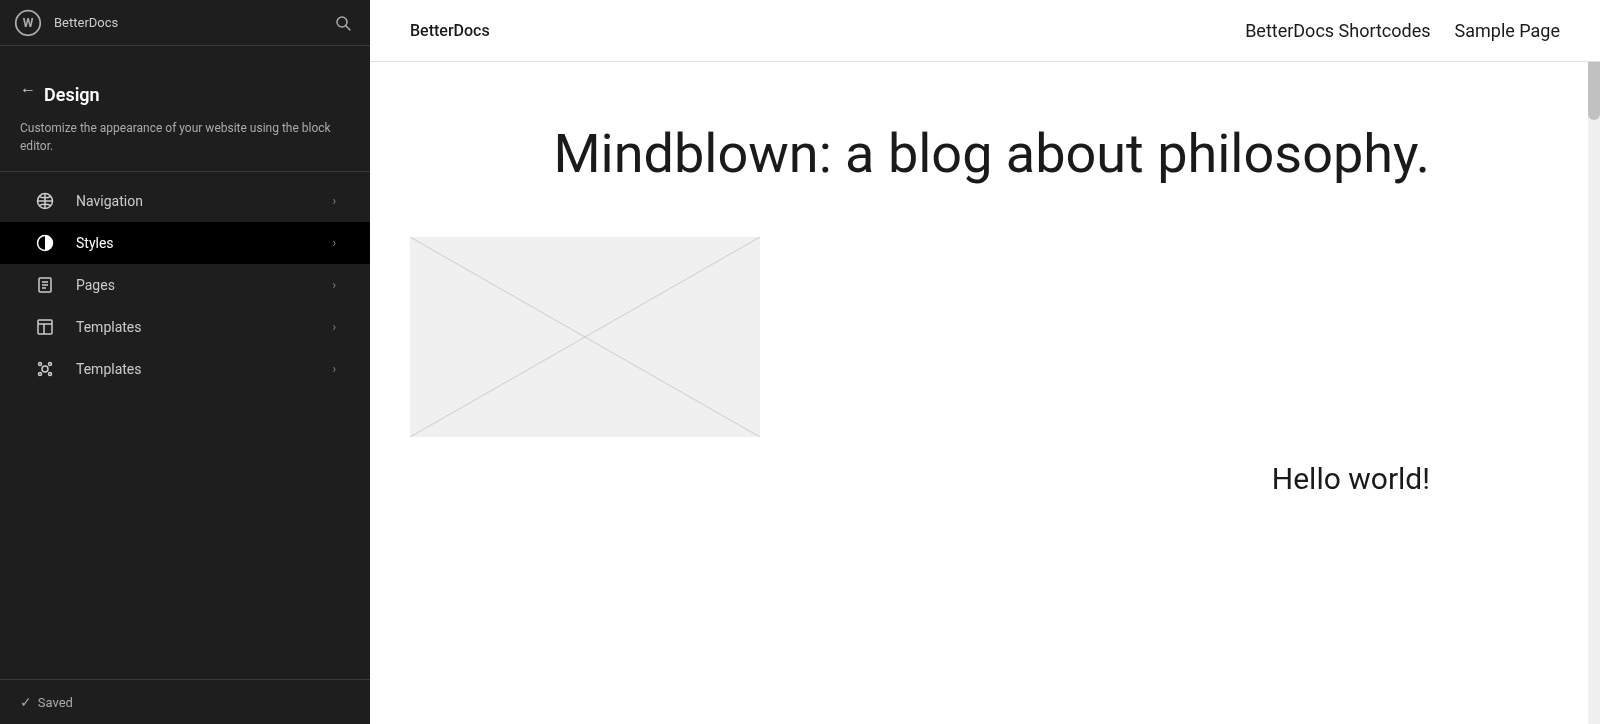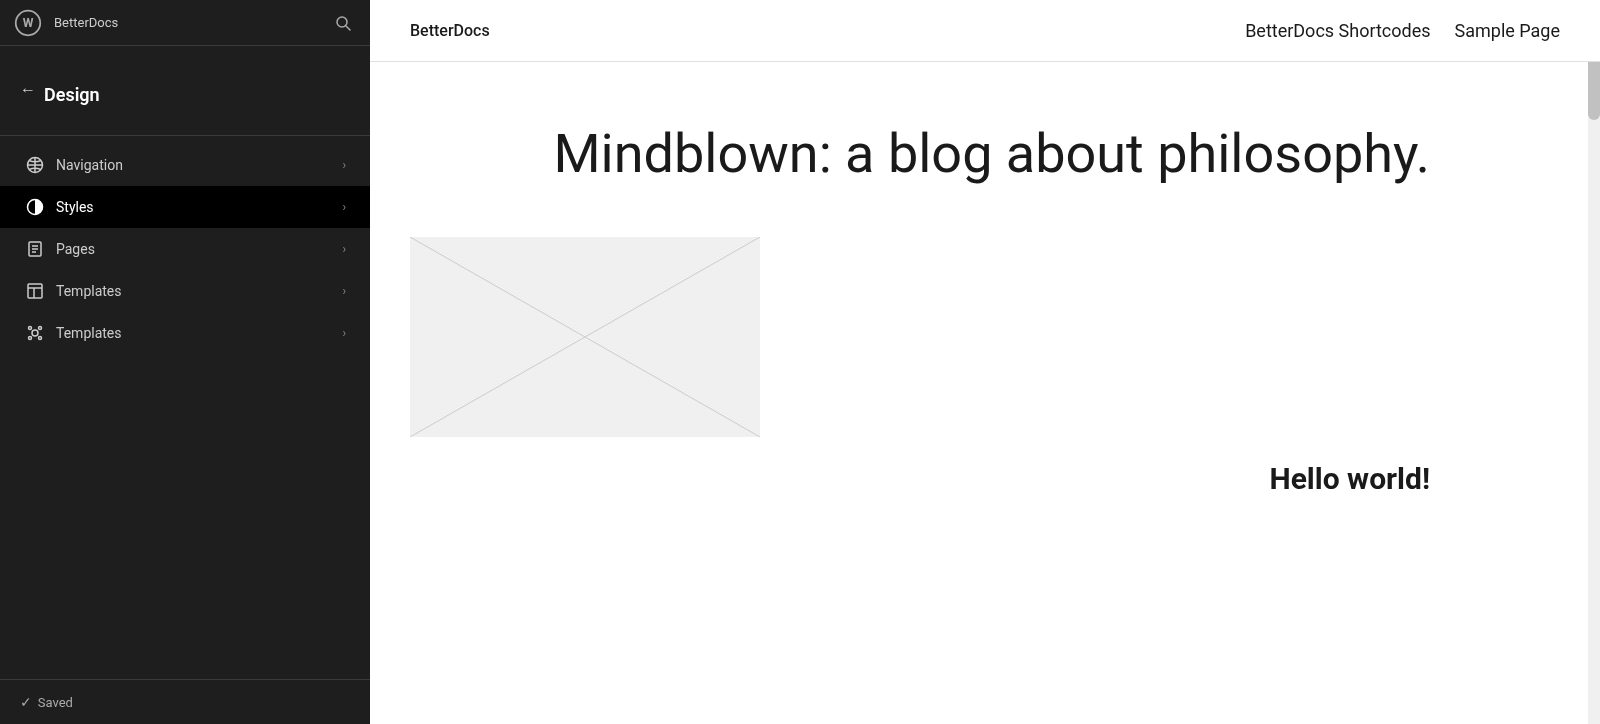--- a/index.html
+++ b/index.html
@@ -95,25 +95,25 @@
     }
 
     
     .sidebar-nav {
       flex: 1;
       padding: 8px 0;
     }
     .nav-item {
       display: flex;
       align-items: center;
-      padding: 10px 24px;
+      padding: 10px 34px;
       cursor: pointer;
       color: #ccc;
       font-size: 14px;
-      gap: 10px;
+      gap: 20px;
       position: relative;
       transition: background 0.15s;
     }
     .nav-item.active {
       background: #000000;
       color: #fff;
     }
     .nav-item-icon {
       width: 22px;
       height: 22px;
@@ -206,21 +206,21 @@
       position: relative;
       margin-bottom: 24px;
       overflow: hidden;
     }
     .placeholder-diagonal {
       position: absolute;
       top: 0; left: 0; right: 0; bottom: 0;
     }
     .preview-post-title {
       font-size: 30px;
-      font-weight: 700;
+      font-weight: 400;
       color: #1a1a1a;
     }
 
     
     .scrollbar-track {
       position: absolute;
       right: 0;
       top: 0;
       width: 12px;
       height: 724px;
@@ -254,20 +254,21 @@
     </svg>
   </div>
 </div>
 
 <div class="sidebar">
   <div class="sidebar-header">
     <div class="sidebar-back-row">
       <span class="back-arrow">←</span>
       <span class="sidebar-title">Design</span>
     </div>
+    <div class="sidebar-desc">Customize the appearance of your website using the block editor.</div>
   </div>
 
   <nav class="sidebar-nav">
 
     <div class="nav-item">
       <span class="nav-item-icon">
         <svg width="18" height="18" viewBox="0 0 18 18" fill="none">
           <circle cx="9" cy="9" r="7.5" stroke="currentColor" stroke-width="1.5"></circle>
           <line x1="9" y1="1.5" x2="9" y2="16.5" stroke="currentColor" stroke-width="1.5"></line>
           <line x1="1.5" y1="9" x2="16.5" y2="9" stroke="currentColor" stroke-width="1.5"></line>

